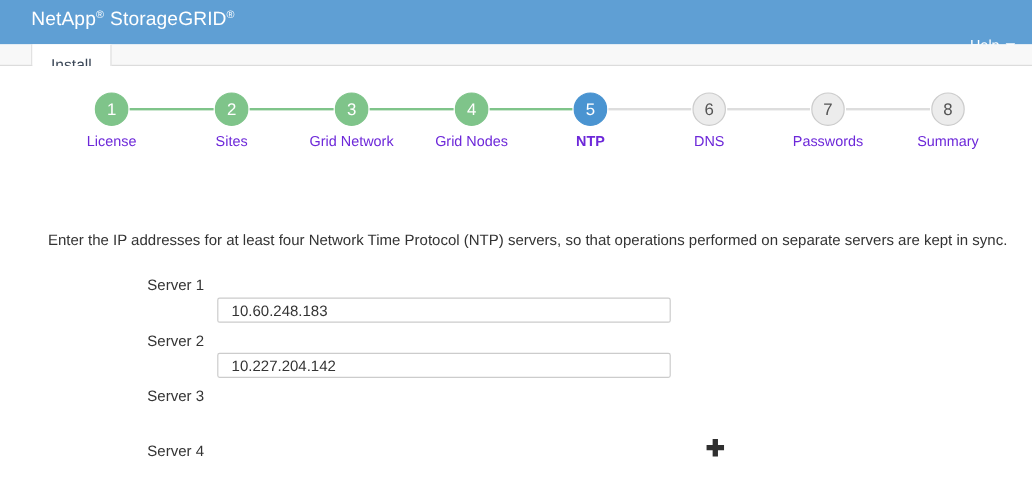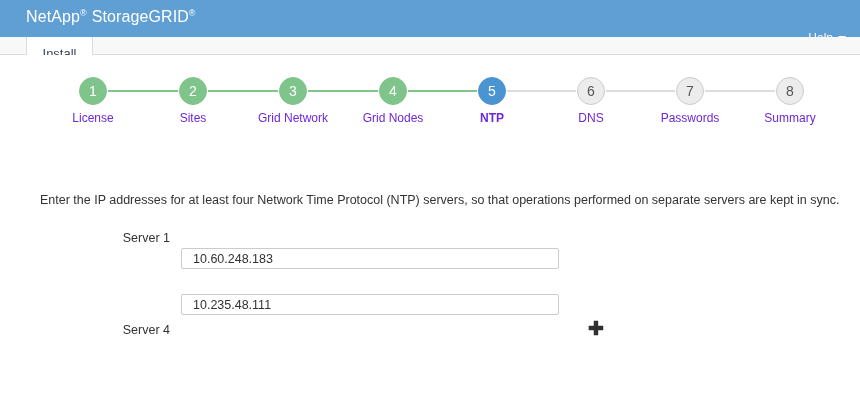--- a/index.html
+++ b/index.html
@@ -290,20 +290,24 @@
     </div>
 
   <div class="section-desc">Enter the IP addresses for at least four Network Time Protocol (NTP) servers, so that operations performed on separate servers are kept in sync.</div>
 
   <div class="form" id="ntp-form">
       <div class="field-row">
         <div class="field-label">Server 1</div>
         <input class="field-input" type="text" placeholder="0.0.0.0" value="10.60.248.183" style="">
       </div>
       <div class="field-row">
-        <input class="field-input" type="text" placeholder="0.0.0.0" value="10.235.48.111" style="">
+        <div class="field-label">Server 2</div>
+        <input class="field-input" type="text" placeholder="0.0.0.0" value="10.227.204.142" style="">
+      </div>
+      <div class="field-row">
+        <div class="field-label">Server 3</div>
       </div>
       <div class="field-row">
         <div class="field-label">Server 4</div>
         <div class="add-btn">✚</div>
       </div>
     </div>
 </div>
 
 </body></html>

